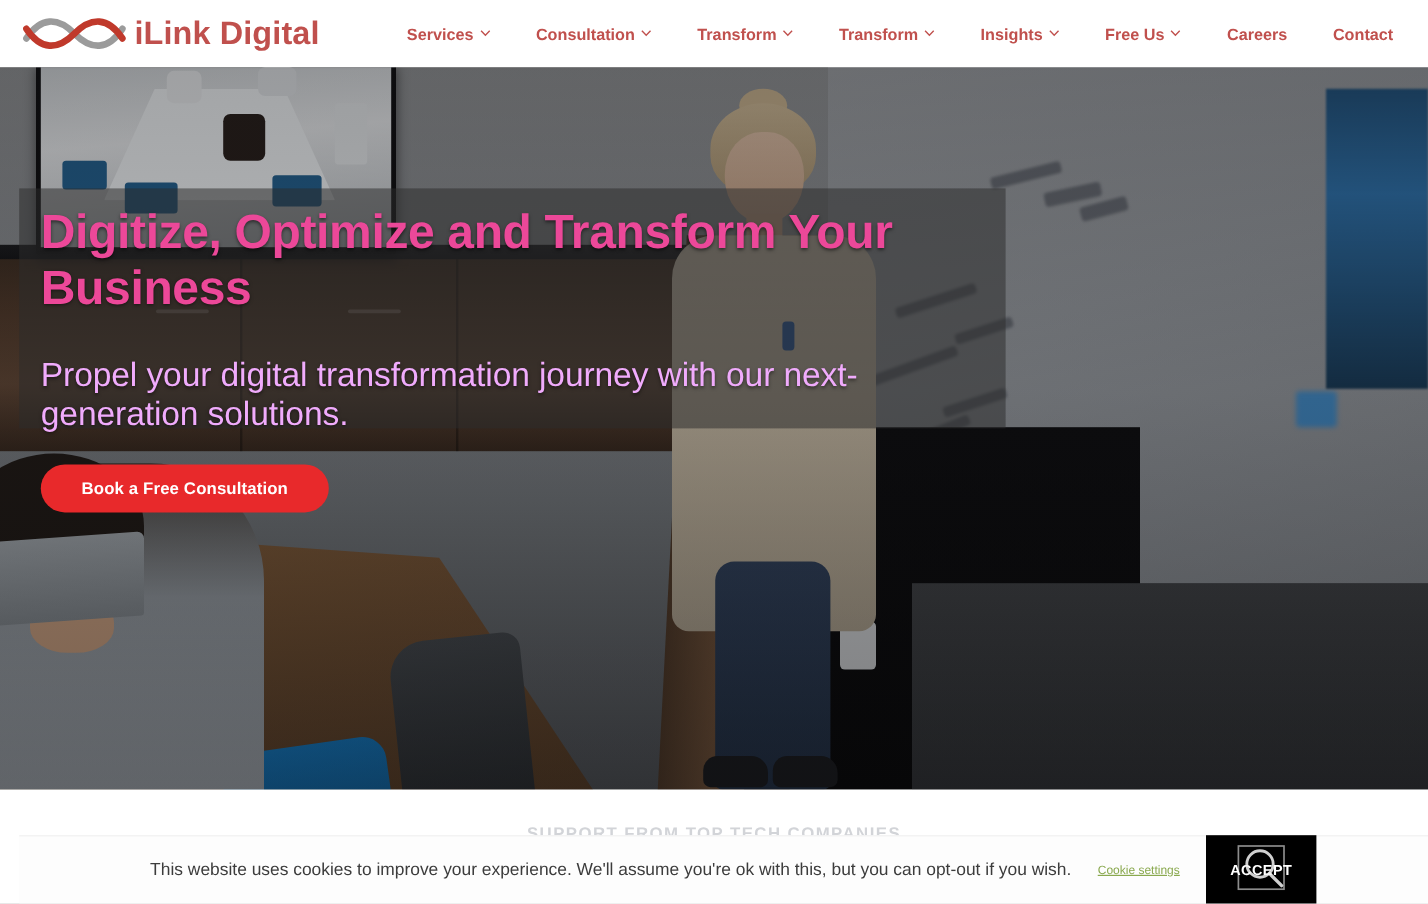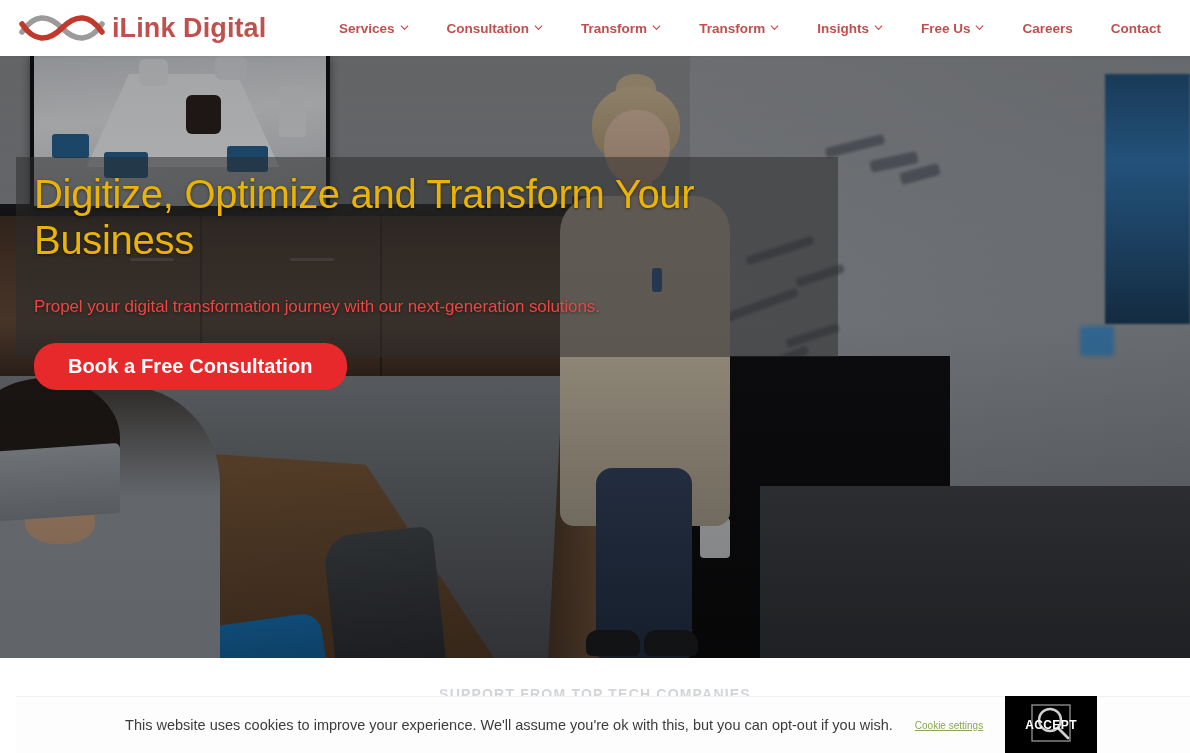--- a/index.html
+++ b/index.html
@@ -210,34 +210,34 @@
     background: linear-gradient(180deg, rgba(18,18,20,0.34) 0%, rgba(18,18,20,0.26) 45%, rgba(10,10,12,0.40) 100%);
   }
 
   .hero-overlay {
     position: absolute; left: 16px; top: 101px;
     width: 822px; height: 200px;
     background: rgba(45,45,45,0.52);
   }
   .hero-content { position: absolute; left: 34px; top: 101px; width: 800px; }
   .hero-title {
-    color: #eab308; font-size: 40px; font-weight: normal;
+    color: #ec4899; font-size: 40px; font-weight: bold;
     letter-spacing: -0.3px; line-height: 1.15;
     margin-top: 14px;
     text-shadow: 0 1px 3px rgba(0,0,0,0.5);
   }
   .hero-sub {
-    color: #ef4444; font-size: 17px; font-weight: 400;
+    color: #f0abfc; font-size: 28px; font-weight: 400;
     margin-top: 34px; letter-spacing: -0.1px;
     text-shadow: 0 1px 3px rgba(0,0,0,0.5);
   }
   .hero-cta {
     display: inline-block; margin-top: 26px;
     background: #e8292b; color: #ffffff;
-    font-size: 20px; font-weight: bold;
+    font-size: 14px; font-weight: bold;
     padding: 12px 34px; border: none; border-radius: 22px;
     cursor: pointer; letter-spacing: 0.1px;
   }
 
   
   .support {
     position: absolute; left: 0; top: 658px; width: 1190px; height: 95px;
     background: #ffffff;
   }
   .support-title {

